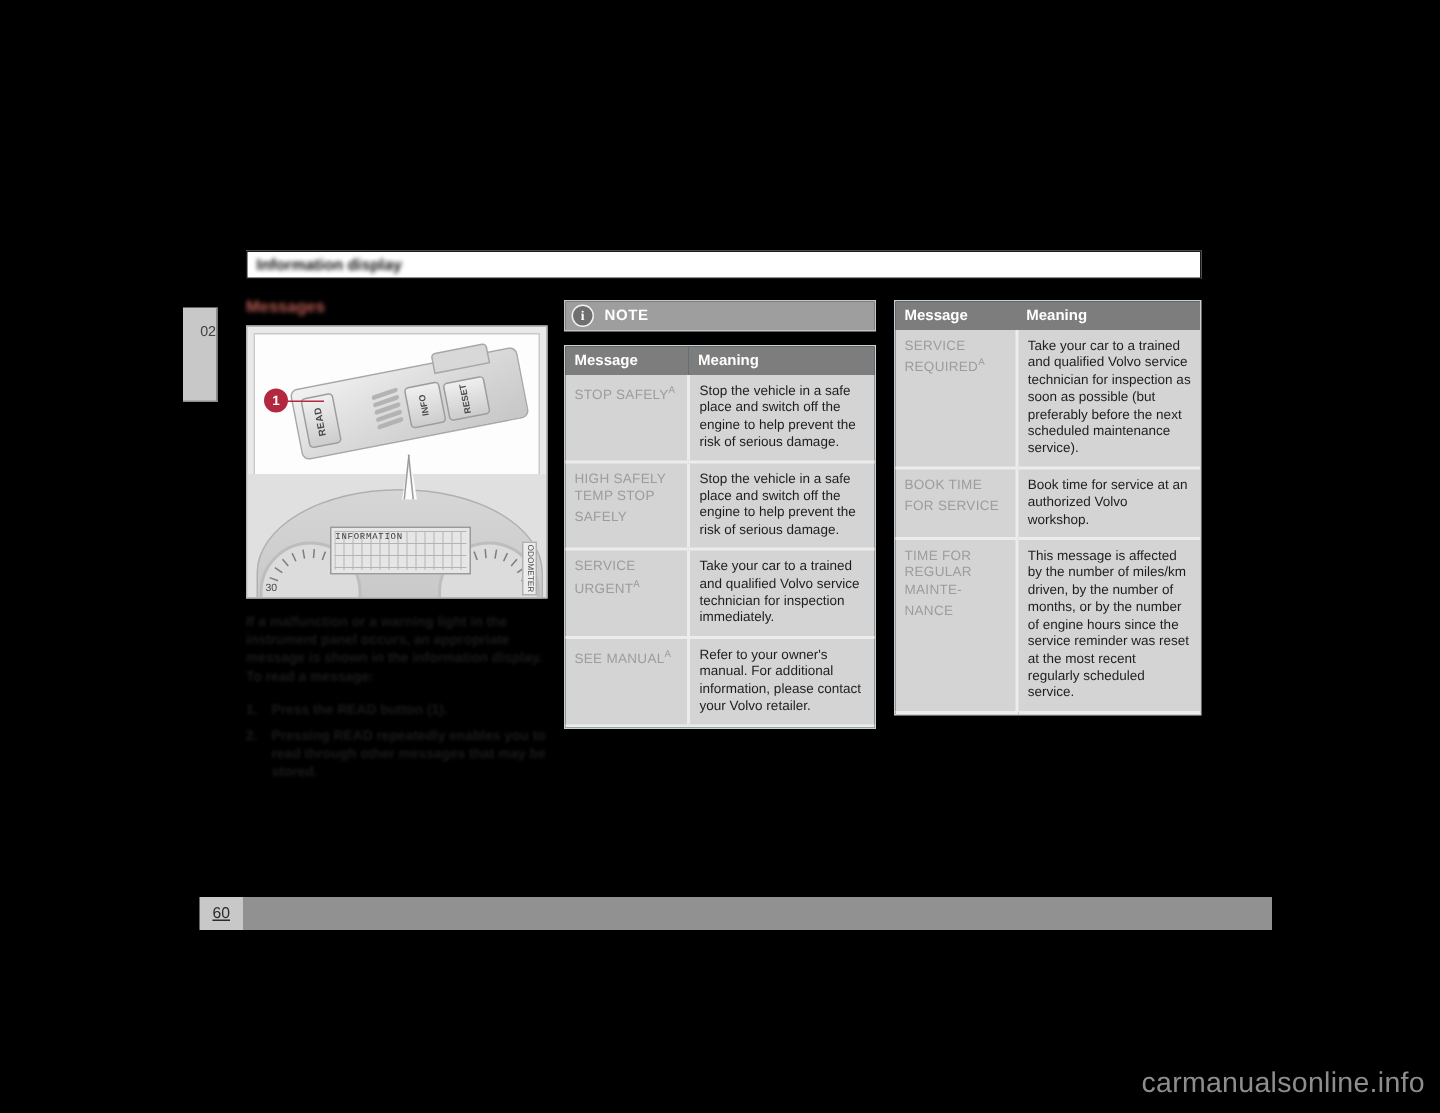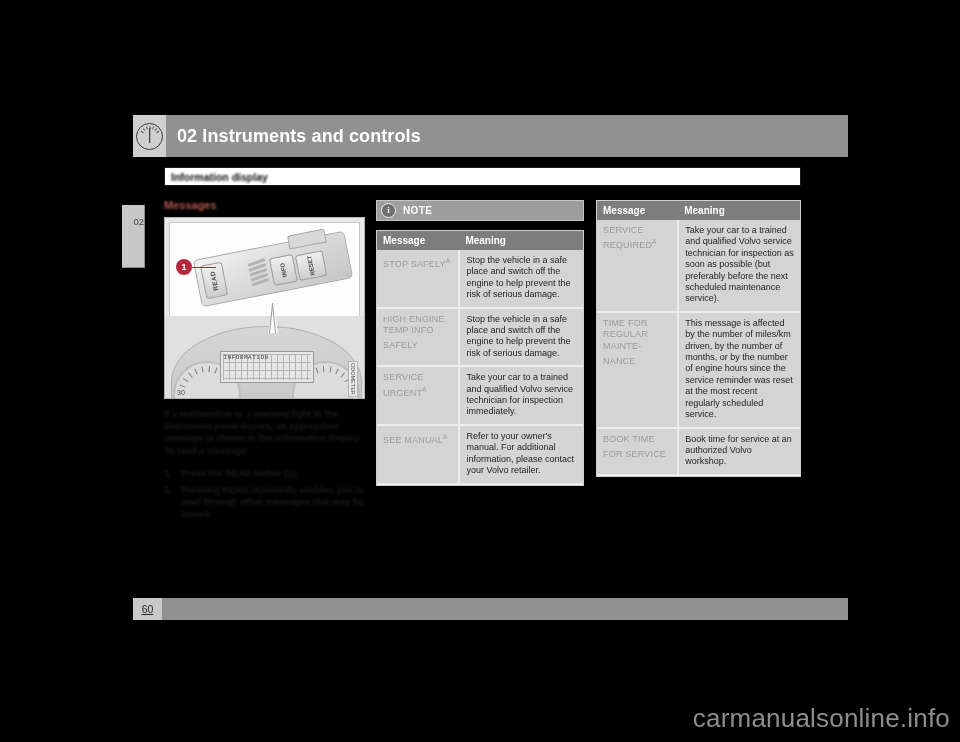--- a/index.html
+++ b/index.html
@@ -86,44 +86,27 @@
   .tbl th{background:#7d7d7d;color:#ffffff;font-size:10px;font-weight:bold;text-align:left;padding:4px 6px;}
   .tbl td{background:#d4d4d4;font-size:9px;line-height:11.4px;padding:5px 6px 6px 6px;vertical-align:top;border-bottom:2px solid #ececec;}
   .tbl td.msg{color:#9c9c9c;font-weight:normal;letter-spacing:0.2px;}
   .tbl td.mean{color:#1e1e1e;border-left:2px solid #ececec;margin-left:24px;}
   .tbl td sup{font-size:6.5px;vertical-align:super;}
   .tbl-wrap{border:1px solid #cfcfcf;box-sizing:border-box;background:#ececec;padding:0;}
   .tbl col.c1{width:40%;} .tbl col.c2{width:60%;}
   .tbl-mid{margin-top:9px;}
 
   
-  .watermark{position:absolute;right:10px;bottom:8px;color:#8d8d8d;font-size:26px;letter-spacing:0.2px;}
+  .watermark{position:absolute;right:10px;bottom:8px;color:#8d8d8d;font-size:19px;letter-spacing:0.2px;}
 </style>
 </head>
 <body>
 
 <div class="page">
 
-  <div class="chapter-header">
-    <div class="chapter-icon">
-      <div class="gauge">
-        <div class="tick" style="transform:translateX(-50%) rotate(-60deg)"></div>
-        <div class="tick" style="transform:translateX(-50%) rotate(-40deg)"></div>
-        <div class="tick" style="transform:translateX(-50%) rotate(-20deg)"></div>
-        <div class="tick" style="transform:translateX(-50%) rotate(0deg)"></div>
-        <div class="tick" style="transform:translateX(-50%) rotate(20deg)"></div>
-        <div class="tick" style="transform:translateX(-50%) rotate(40deg)"></div>
-        <div class="tick" style="transform:translateX(-50%) rotate(60deg)"></div>
-        <div class="needle"></div>
-      </div>
-    </div>
-    <div class="chapter-title-bar">
-      <div class="chapter-title">02 Instruments and controls</div>
-    </div>
-  </div>
 
   <div class="section-bar">
     <div class="section-title">Information display</div>
   </div>
 
   <div class="side-tab">
     <span>02</span>
   </div>
 
   <div class="col col-left">
@@ -221,21 +204,21 @@
             <th>Message</th>
             <th>Meaning</th>
           </tr>
         </thead>
         <tbody>
           <tr>
             <td class="msg"><span>STOP SAFELY</span><sup>A</sup></td>
             <td class="mean">Stop the vehicle in a safe place and switch off the engine to help prevent the risk of serious damage.</td>
           </tr>
           <tr>
-            <td class="msg"><span>HIGH ENGINE TEMP INFO SAFELY</span><sup></sup></td>
+            <td class="msg"><span>HIGH SAFELY TEMP STOP SAFELY</span><sup></sup></td>
             <td class="mean">Stop the vehicle in a safe place and switch off the engine to help prevent the risk of serious damage.</td>
           </tr>
           <tr>
             <td class="msg"><span>SERVICE URGENT</span><sup>A</sup></td>
             <td class="mean">Take your car to a trained and qualified Volvo service technician for inspection immediately.</td>
           </tr>
           <tr>
             <td class="msg"><span>SEE MANUAL</span><sup>A</sup></td>
             <td class="mean">Refer to your owner's manual. For additional information, please contact your Volvo retailer.</td>
           </tr>
@@ -256,26 +239,26 @@
             <th>Message</th>
             <th>Meaning</th>
           </tr>
         </thead>
         <tbody>
           <tr>
             <td class="msg"><span>SERVICE REQUIRED</span><sup>A</sup></td>
             <td class="mean">Take your car to a trained and qualified Volvo service technician for inspection as soon as possible (but preferably before the next scheduled maintenance service).</td>
           </tr>
           <tr>
+            <td class="msg"><span>BOOK TIME FOR SERVICE</span><sup></sup></td>
+            <td class="mean">Book time for service at an authorized Volvo workshop.</td>
+          </tr>
+          <tr>
             <td class="msg"><span>TIME FOR REGULAR MAINTE- NANCE</span><sup></sup></td>
             <td class="mean">This message is affected by the number of miles/km driven, by the number of months, or by the number of engine hours since the service reminder was reset at the most recent regularly scheduled service.</td>
-          </tr>
-          <tr>
-            <td class="msg"><span>BOOK TIME FOR SERVICE</span><sup></sup></td>
-            <td class="mean">Book time for service at an authorized Volvo workshop.</td>
           </tr>
         </tbody>
       </table>
     </div>
   </div>
 
   <div class="footer">
     <div class="footer-page">60</div>
     <div class="footer-bar"></div>
   </div>

